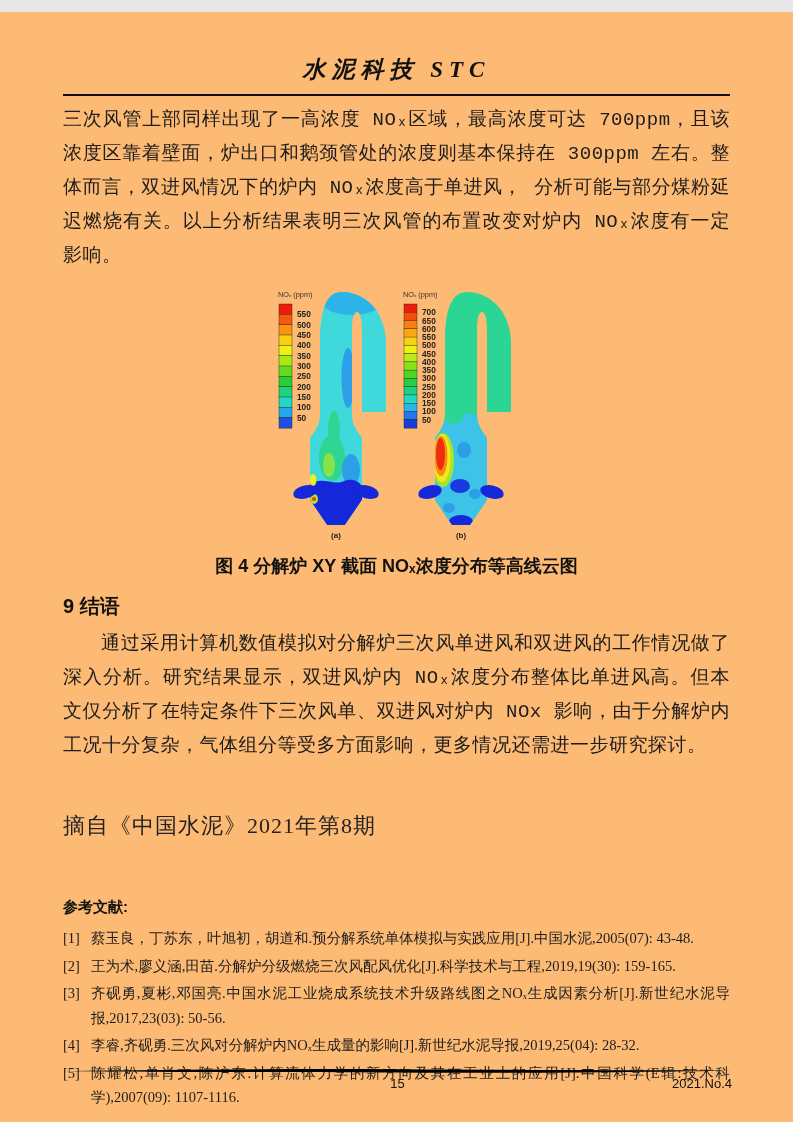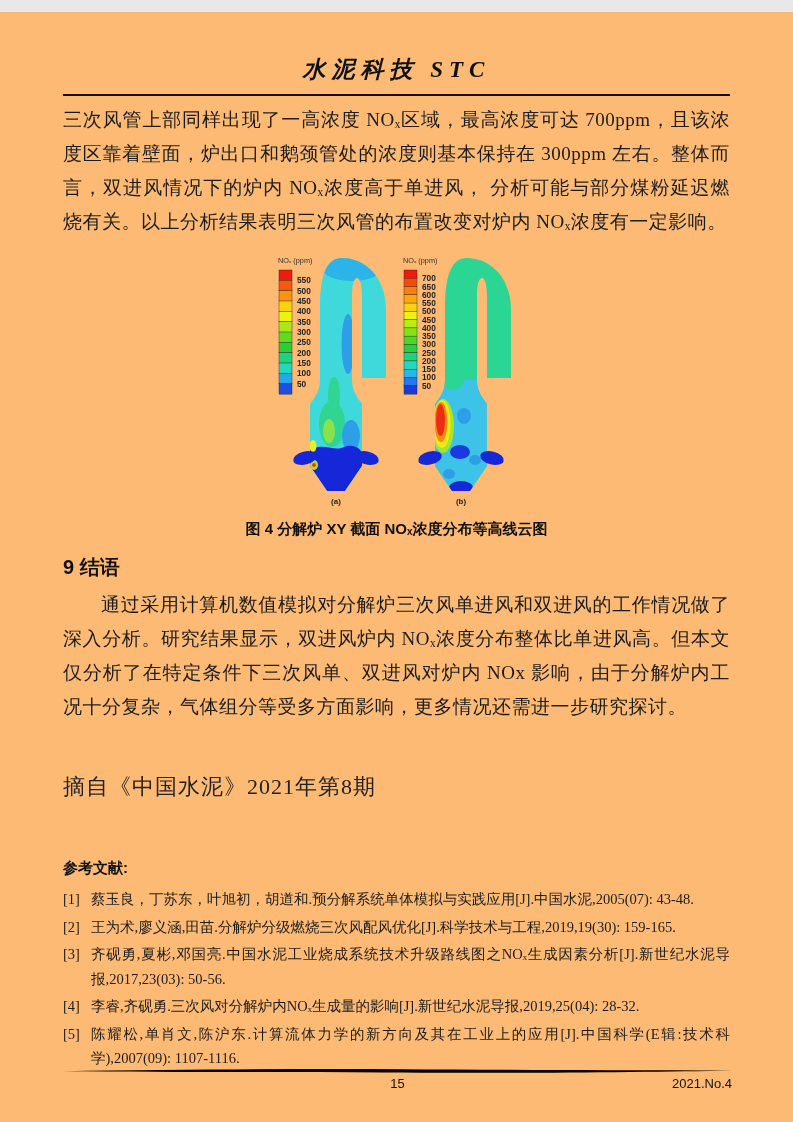--- a/index.html
+++ b/index.html
@@ -13,34 +13,34 @@
   .journal-header {
     padding-top:42px; text-align:center;
     font-family:"Liberation Serif","DejaVu Serif",serif;
     font-size:23px; font-weight:bold; font-style:italic; letter-spacing:6px;
     color:#111;
   }
   .header-rule { border:none; border-top:2px solid #111; margin:9px 0 0 0; }
 
   .body-para {
     margin:7px 0 0 0; font-size:19px; line-height:34px;
-    text-align:justify; letter-spacing:0.5px; color:#1c1c1c;
+    text-align:justify; letter-spacing:0.5px; color:#1c1c1c;font-family:Liberation Mono, monospace;
   }
   .indent2 { text-indent:2em; }
 
   .figure-block { margin-top:13px; text-align:center; }
   .panels { display:inline-flex; gap:8px; }
   svg.panel { display:block; }
   .cb-title { font-size:7.3px; fill:#333; font-family:"Liberation Sans","DejaVu Sans",sans-serif; }
   .cb-tick  { font-size:8.3px; font-weight:bold; fill:#222; font-family:"Liberation Sans","DejaVu Sans",sans-serif; }
   .panel-label { font-size:8px; font-weight:bold; fill:#222; font-family:"Liberation Sans","DejaVu Sans",sans-serif; }
 
   .figure-caption {
     margin-top:2px; font-family:"Liberation Sans","DejaVu Sans",sans-serif;
-    font-weight:bold; font-size:15px; color:#111; text-align:center;
+    font-weight:bold; font-size:18px; color:#111; text-align:center;
   }
 
   .section-heading {
     margin:15px 0 0 0; font-family:"Liberation Sans","DejaVu Sans",sans-serif;
     font-weight:bold; font-size:20px; color:#111;
   }
 
   .source-note { margin-top:48px; font-size:22px; letter-spacing:1px; color:#222; }
 
   .refs-title {

